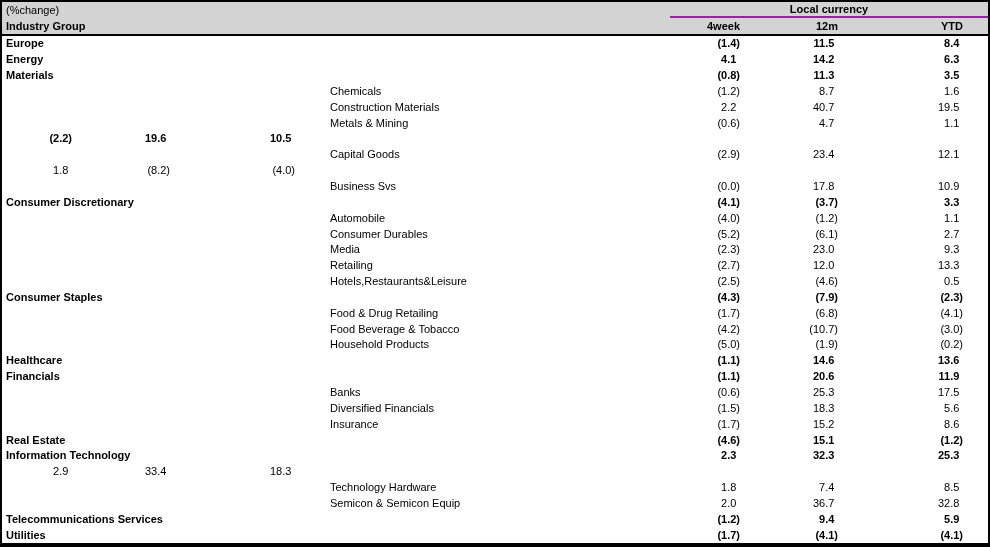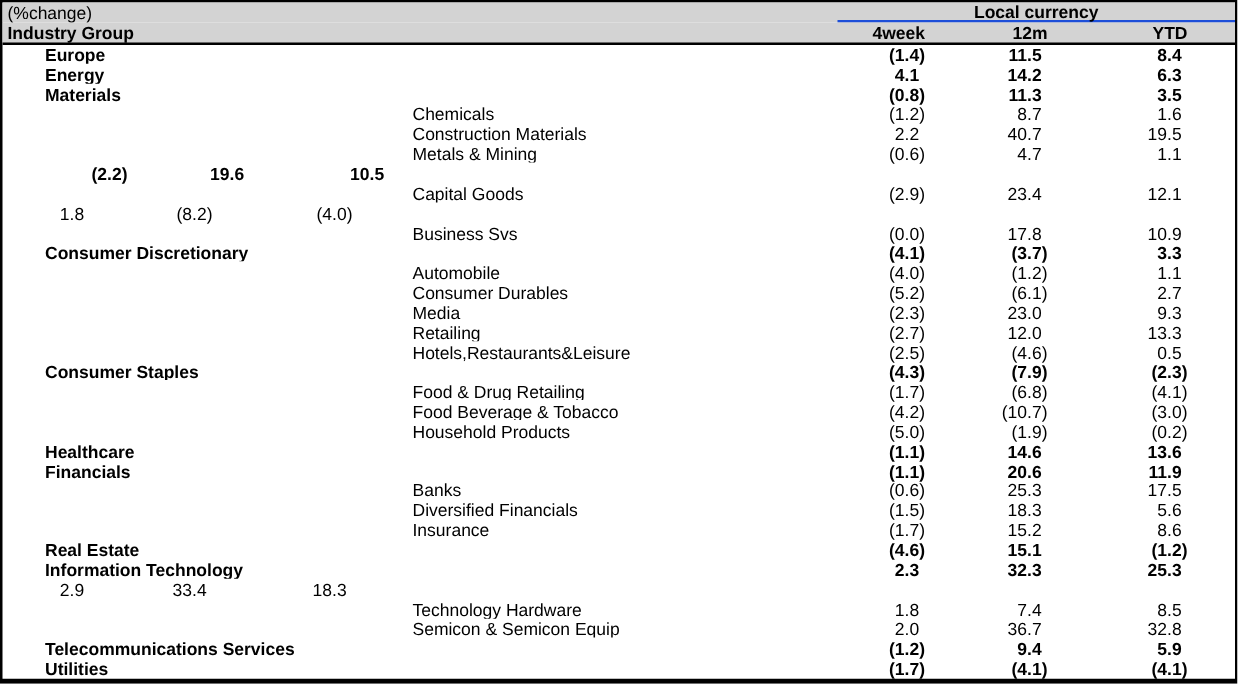--- a/index.html
+++ b/index.html
@@ -10,41 +10,41 @@
   .tbl {
     width: 990px;
     height: 547px;
     box-sizing: border-box;
     border: 2px solid #000;
     border-bottom-width: 4px;
     display: flex;
     flex-direction: column;
     background: #ffffff;
     font-family: "Liberation Sans", sans-serif;
-    font-size: 14px;
+    font-size: 11px;
     color: #000;
     line-height: 1;
   }
   .hdr-row {
     display: flex;
     align-items: stretch;
     background: #d3d3d3;
     flex: 0 0 16px;
     box-sizing: border-box;
   }
   .hdr1 .corner {
     flex: 1;
     padding-left: 4px;
     display: flex;
     align-items: center;
   }
   .hdr1 .currency-group {
     width: 318px;
     box-sizing: border-box;
-    border-bottom: 2px solid #1d4ed8;
+    border-bottom: 2px solid #a21caf;
     text-align: center;
     font-weight: bold;
     display: flex;
     align-items: center;
     justify-content: center;
   }
   .hdr2 {
     border-bottom: 2px solid #000;
     flex: 0 0 18px;
   }
@@ -72,33 +72,32 @@
     align-items: center;
   }
   .row .lbl {
     flex: 1;
     padding-left: 4px;
     white-space: nowrap;
     overflow: hidden;
   }
   .row.group {
     font-weight: bold;
-    margin-left: 30px;
   }
   .row:not(.group) .lbl {
     padding-left: 328px;
   }
   .c {
     box-sizing: border-box;
     text-align: right;
     white-space: nowrap;
   }
   .c1 { width: 78px;  padding-right: 8px; }
   .c2 { width: 98px;  padding-right: 8px; }
-  .c3 { width: 142px; padding-right: 38px; }
+  .c3 { width: 142px; padding-right: 25px; }
   .pp { visibility: hidden; }
 </style>
 </head>
 <body>
 
 <div class="tbl">
   <div class="hdr-row hdr1">
     <div class="corner">(%change)</div>
     <div class="currency-group">Local currency</div>
   </div>

